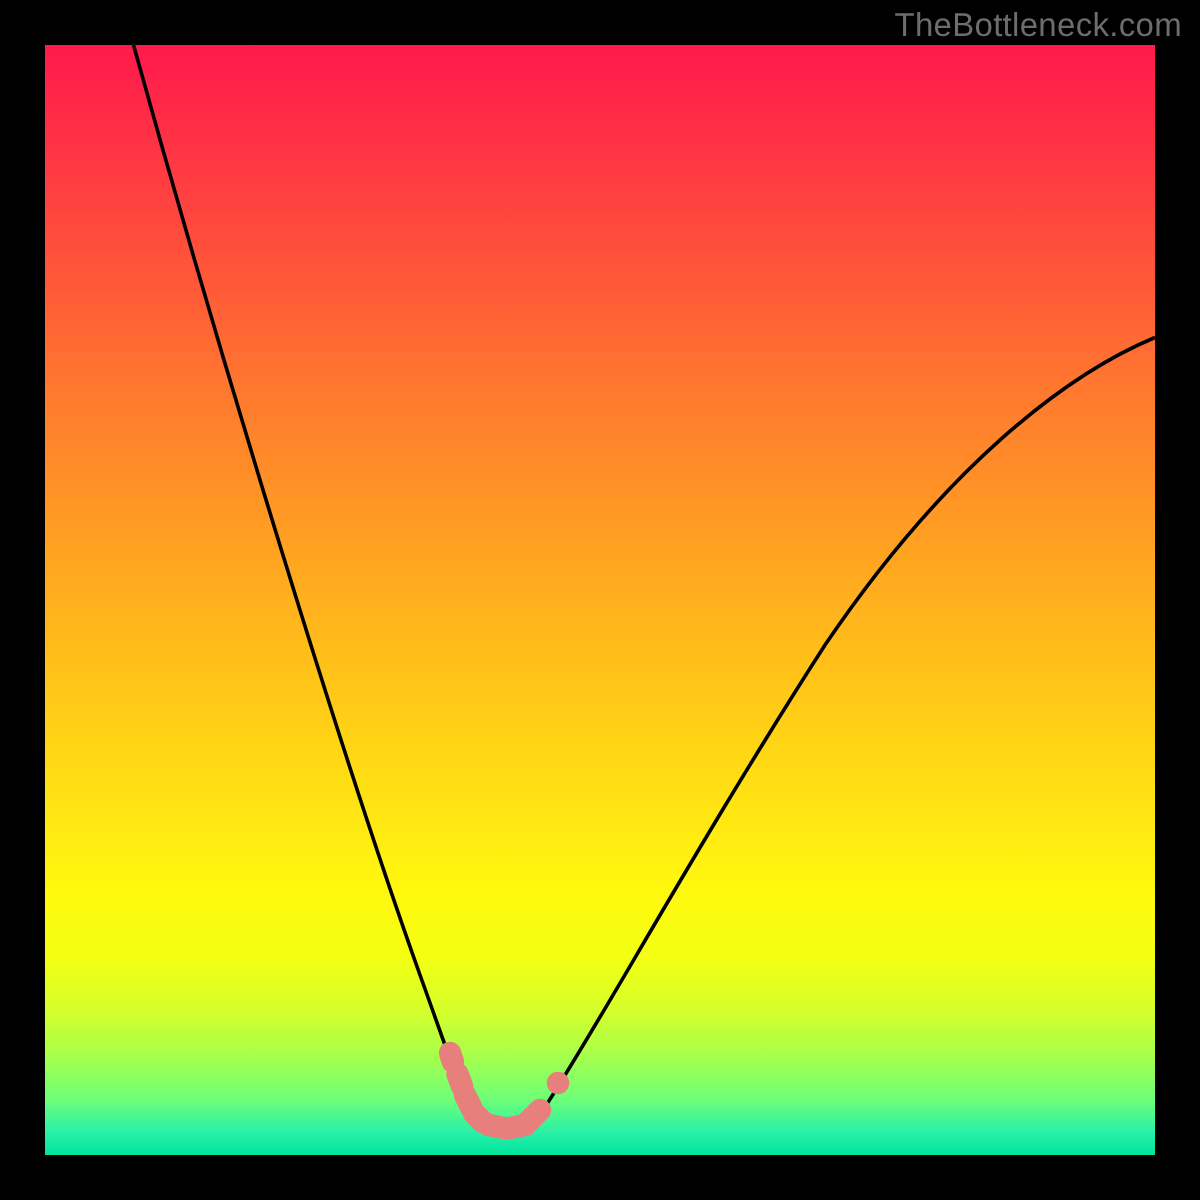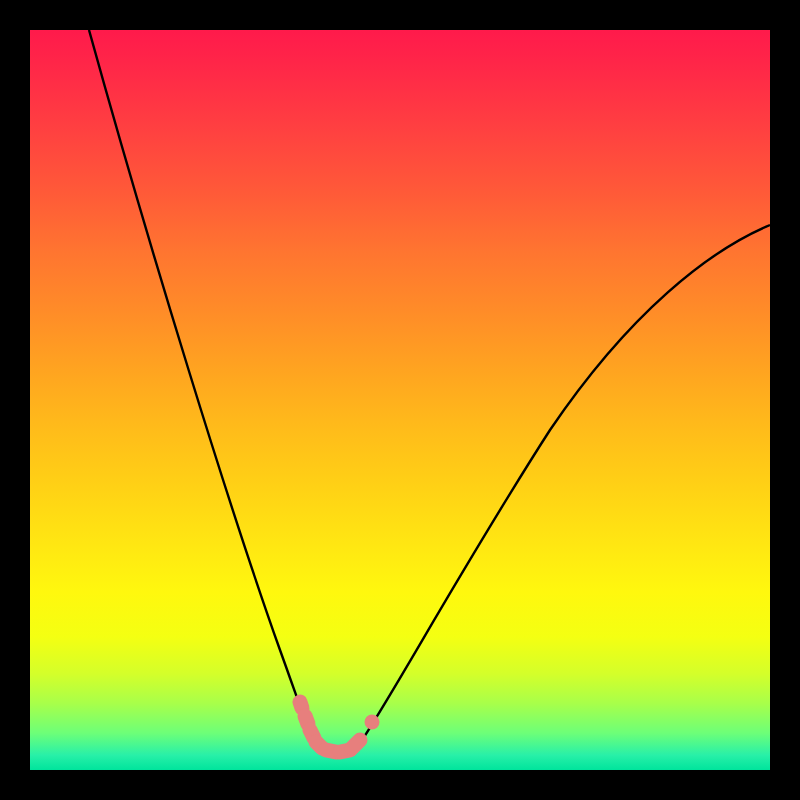--- a/index.html
+++ b/index.html
@@ -65,20 +65,21 @@
     position: absolute;
     inset: 0;
     width: 740px;
     height: 740px;
   }
 </style>
 </head>
 <body>
 
 <div class="frame">
+  <div class="watermark">TheBottleneck.com</div>
 
   <div class="plot-area">
     <div class="gradient"></div>
 
     <svg class="curves" viewBox="0 0 740 740" preserveAspectRatio="none">
 
       <path d="M 59 0
                C 120 220, 200 480, 250 620
                C 268 670, 278 700, 285 716" fill="none" stroke="#000" stroke-width="2.4"></path>
 

